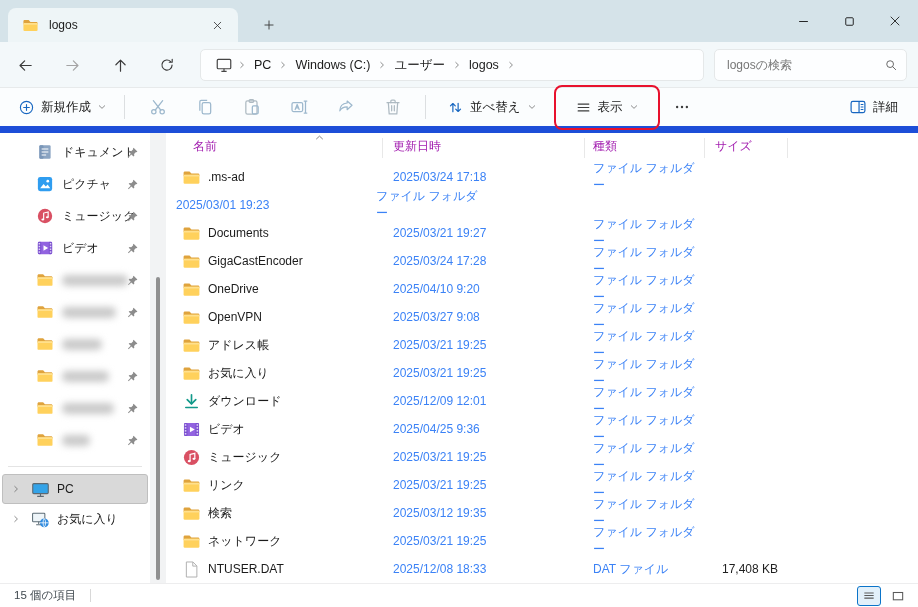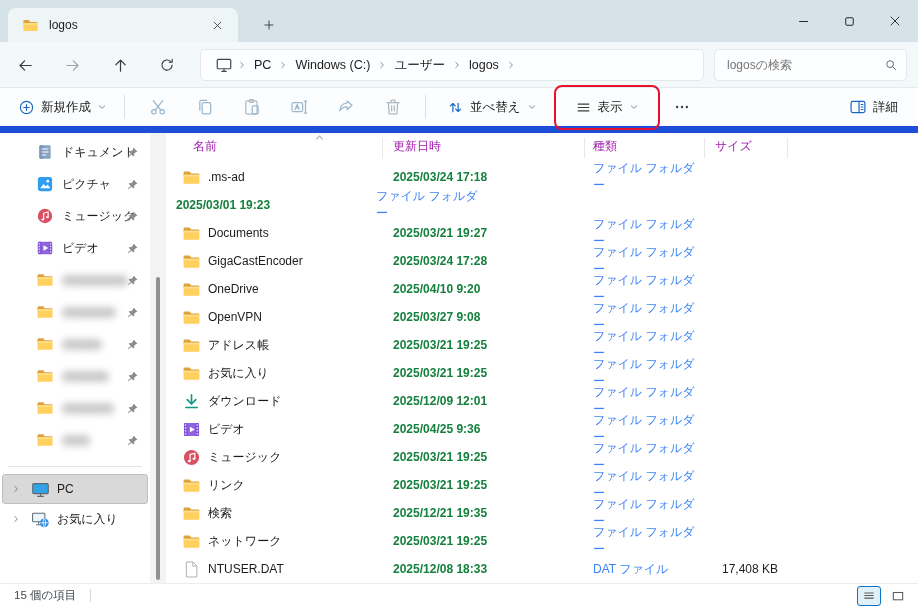--- a/index.html
+++ b/index.html
@@ -57,21 +57,21 @@
   .fheader { display:flex; height:30px; align-items:center; position:relative; }
   .fh-cell { height:20px; display:flex; align-items:flex-start; border-right:1px solid #e8e8e8; font-size:12px; color:#a21caf; }
   .fh-0 { width:217px; padding-left:27px; }
   .fh-1 { width:202px; padding-left:10px; }
   .fh-2 { width:120px; padding-left:8px; }
   .fh-3 { width:83px;  padding-left:10px; }
   .sort-caret { position:absolute; left:148px; top:-1px; }
   .frow { display:flex; height:28px; align-items:center; }
   .fc-name { width:217px; display:flex; align-items:center; padding-left:16px; gap:7px; }
   .fc-name .nm { white-space:nowrap; }
-  .fc-date { width:202px; padding-left:10px; color:#15803d;font-weight:bold; }
+  .fc-date { width:202px; padding-left:10px; color:#3b82f6; }
   .fc-type { width:120px; padding-left:8px; color:#3b82f6; }
   .fc-size { width:83px; text-align:right; padding-right:10px; color:#1f1f1f; }
   .faded { opacity:.55; }
 
   
   .statusbar { height:24px; border-top:1px solid #ededee; background:#fff; display:flex; align-items:center; position:relative; font-size:11.5px; color:#40494f; }
   .status-count { margin-left:14px; }
   .status-sep { width:1px; height:13px; background:#d8d8d8; margin-left:14px; }
   .view-toggles { position:absolute; right:8px; top:0; height:24px; display:flex; align-items:center; gap:5px; }
   .toggle { display:flex; align-items:center; justify-content:center; width:24px; height:20px; border-radius:3px; border:1.5px solid transparent; }
@@ -765,21 +765,21 @@
     <span class="fc-size"></span>
   </div>
 
   <div class="frow">
     <span class="fc-name">
       <svg class="ic icn" width="19" height="19">
               <use href="#i-folder"></use>
             </svg>
       <span class="nm">検索</span>
     </span>
-    <span class="fc-date">2025/12/21 19:35</span>
+    <span class="fc-date">2025/03/12 19:35</span>
     <span class="fc-type">ファイル フォルダー</span>
     <span class="fc-size"></span>
   </div>
 
   <div class="frow">
     <span class="fc-name">
       <svg class="ic icn" width="19" height="19">
               <use href="#i-folder"></use>
             </svg>
       <span class="nm">ネットワーク</span>

